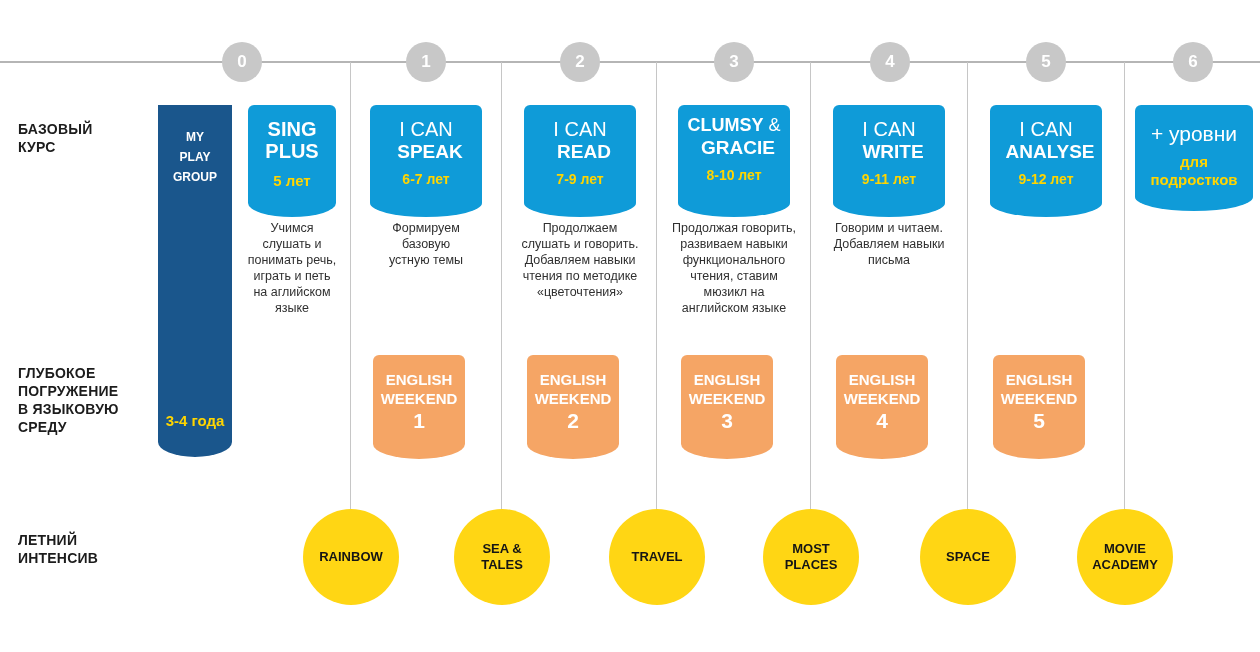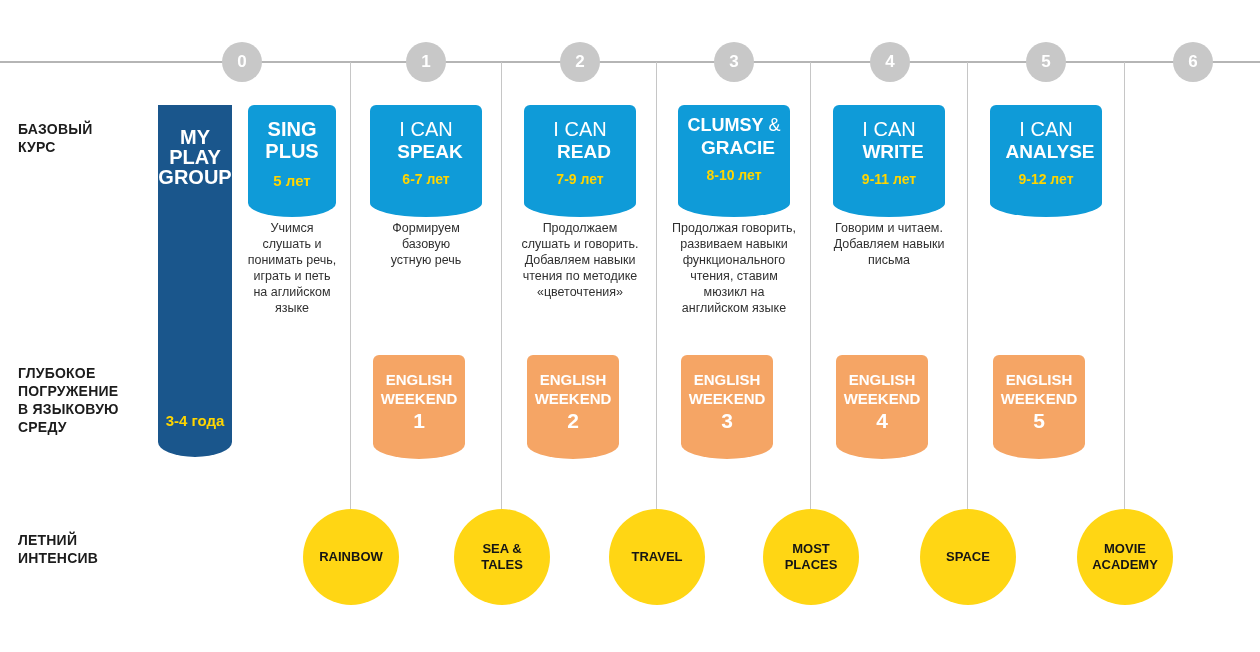--- a/index.html
+++ b/index.html
@@ -27,21 +27,21 @@
   .l1 .b{font-weight:bold;}
   .badge.compact .l1{font-size:18px;font-weight:bold;margin-top:11px;}
   .badge.compact .l1 .r{font-weight:normal;}
   .l2{font-size:19px;font-weight:bold;margin-top:2px;line-height:21px;padding-left:8px;}
   .age{font-size:14px;font-weight:bold;color:var(--yellow_text,#ffd500);margin-top:9px;}
   .mpg{
     position:absolute;left:158px;top:105px;width:74px;height:352px;
     background:var(--dark_blue,#1a568c);color:#fff;text-align:center;
     border-radius:0 0 50% 50% / 0 0 15px 15px;
   }
-  .mpg .ttl{font-size:20px;font-weight:bold;line-height:20px;margin-top:22px;white-space:pre-line;}
+  .mpg .ttl{font-size:12px;font-weight:bold;line-height:20px;margin-top:22px;white-space:pre-line;}
   .mpg .age{position:absolute;bottom:28px;left:0;width:100%;font-size:15px;margin:0;}
   .sing{left:248px;width:88px;height:112px;}
   .sing .ttl{font-size:20px;font-weight:bold;line-height:22px;margin-top:13px;white-space:pre-line;}
   .sing .age{font-size:15px;margin-top:10px;}
   .teens{left:1135px;width:118px;height:106px;}
   .teens .ttl{font-size:21px;font-weight:normal;margin-top:17px;line-height:24px;}
   .teens .sub{font-size:15px;font-weight:bold;color:var(--yellow_text,#ffd500);margin-top:7px;line-height:18px;white-space:pre-line;}
   .desc{
     position:absolute;top:220px;transform:translateX(-50%);
     font-size:12.5px;line-height:16px;color:#303030;text-align:center;white-space:pre-line;
@@ -108,21 +108,21 @@
 на аглийском
 языке</div>
 
   <div class="badge std" style="left:370px">
     <div class="l1"><span class="b"></span><span class="r">I CAN</span></div>
     <div class="l2">SPEAK</div>
     <div class="age">6-7 лет</div>
   </div>
   <div class="desc" style="left:426px">Формируем
 базовую
-устную речь</div>
+устную темы</div>
   <div class="weekend" style="left:373px">
     <div class="nm">ENGLISH
 WEEKEND</div>
     <div class="num">1</div>
   </div>
 
   <div class="badge std" style="left:524px">
     <div class="l1"><span class="b"></span><span class="r">I CAN</span></div>
     <div class="l2">READ</div>
     <div class="age">7-9 лет</div>
@@ -173,20 +173,25 @@
     <div class="l1"><span class="b"></span><span class="r">I CAN</span></div>
     <div class="l2">ANALYSE</div>
     <div class="age">9-12 лет</div>
   </div>
   <div class="weekend" style="left:993px">
     <div class="nm">ENGLISH
 WEEKEND</div>
     <div class="num">5</div>
   </div>
 
+  <div class="badge teens">
+    <div class="ttl">+ уровни</div>
+    <div class="sub">для
+подростков</div>
+  </div>
 
   <div class="sun" style="left:303px">RAINBOW</div>
   <div class="sun" style="left:454px">SEA &amp;
 TALES</div>
   <div class="sun" style="left:609px">TRAVEL</div>
   <div class="sun" style="left:763px">MOST
 PLACES</div>
   <div class="sun" style="left:920px">SPACE</div>
   <div class="sun" style="left:1077px">MOVIE
 ACADEMY</div>

